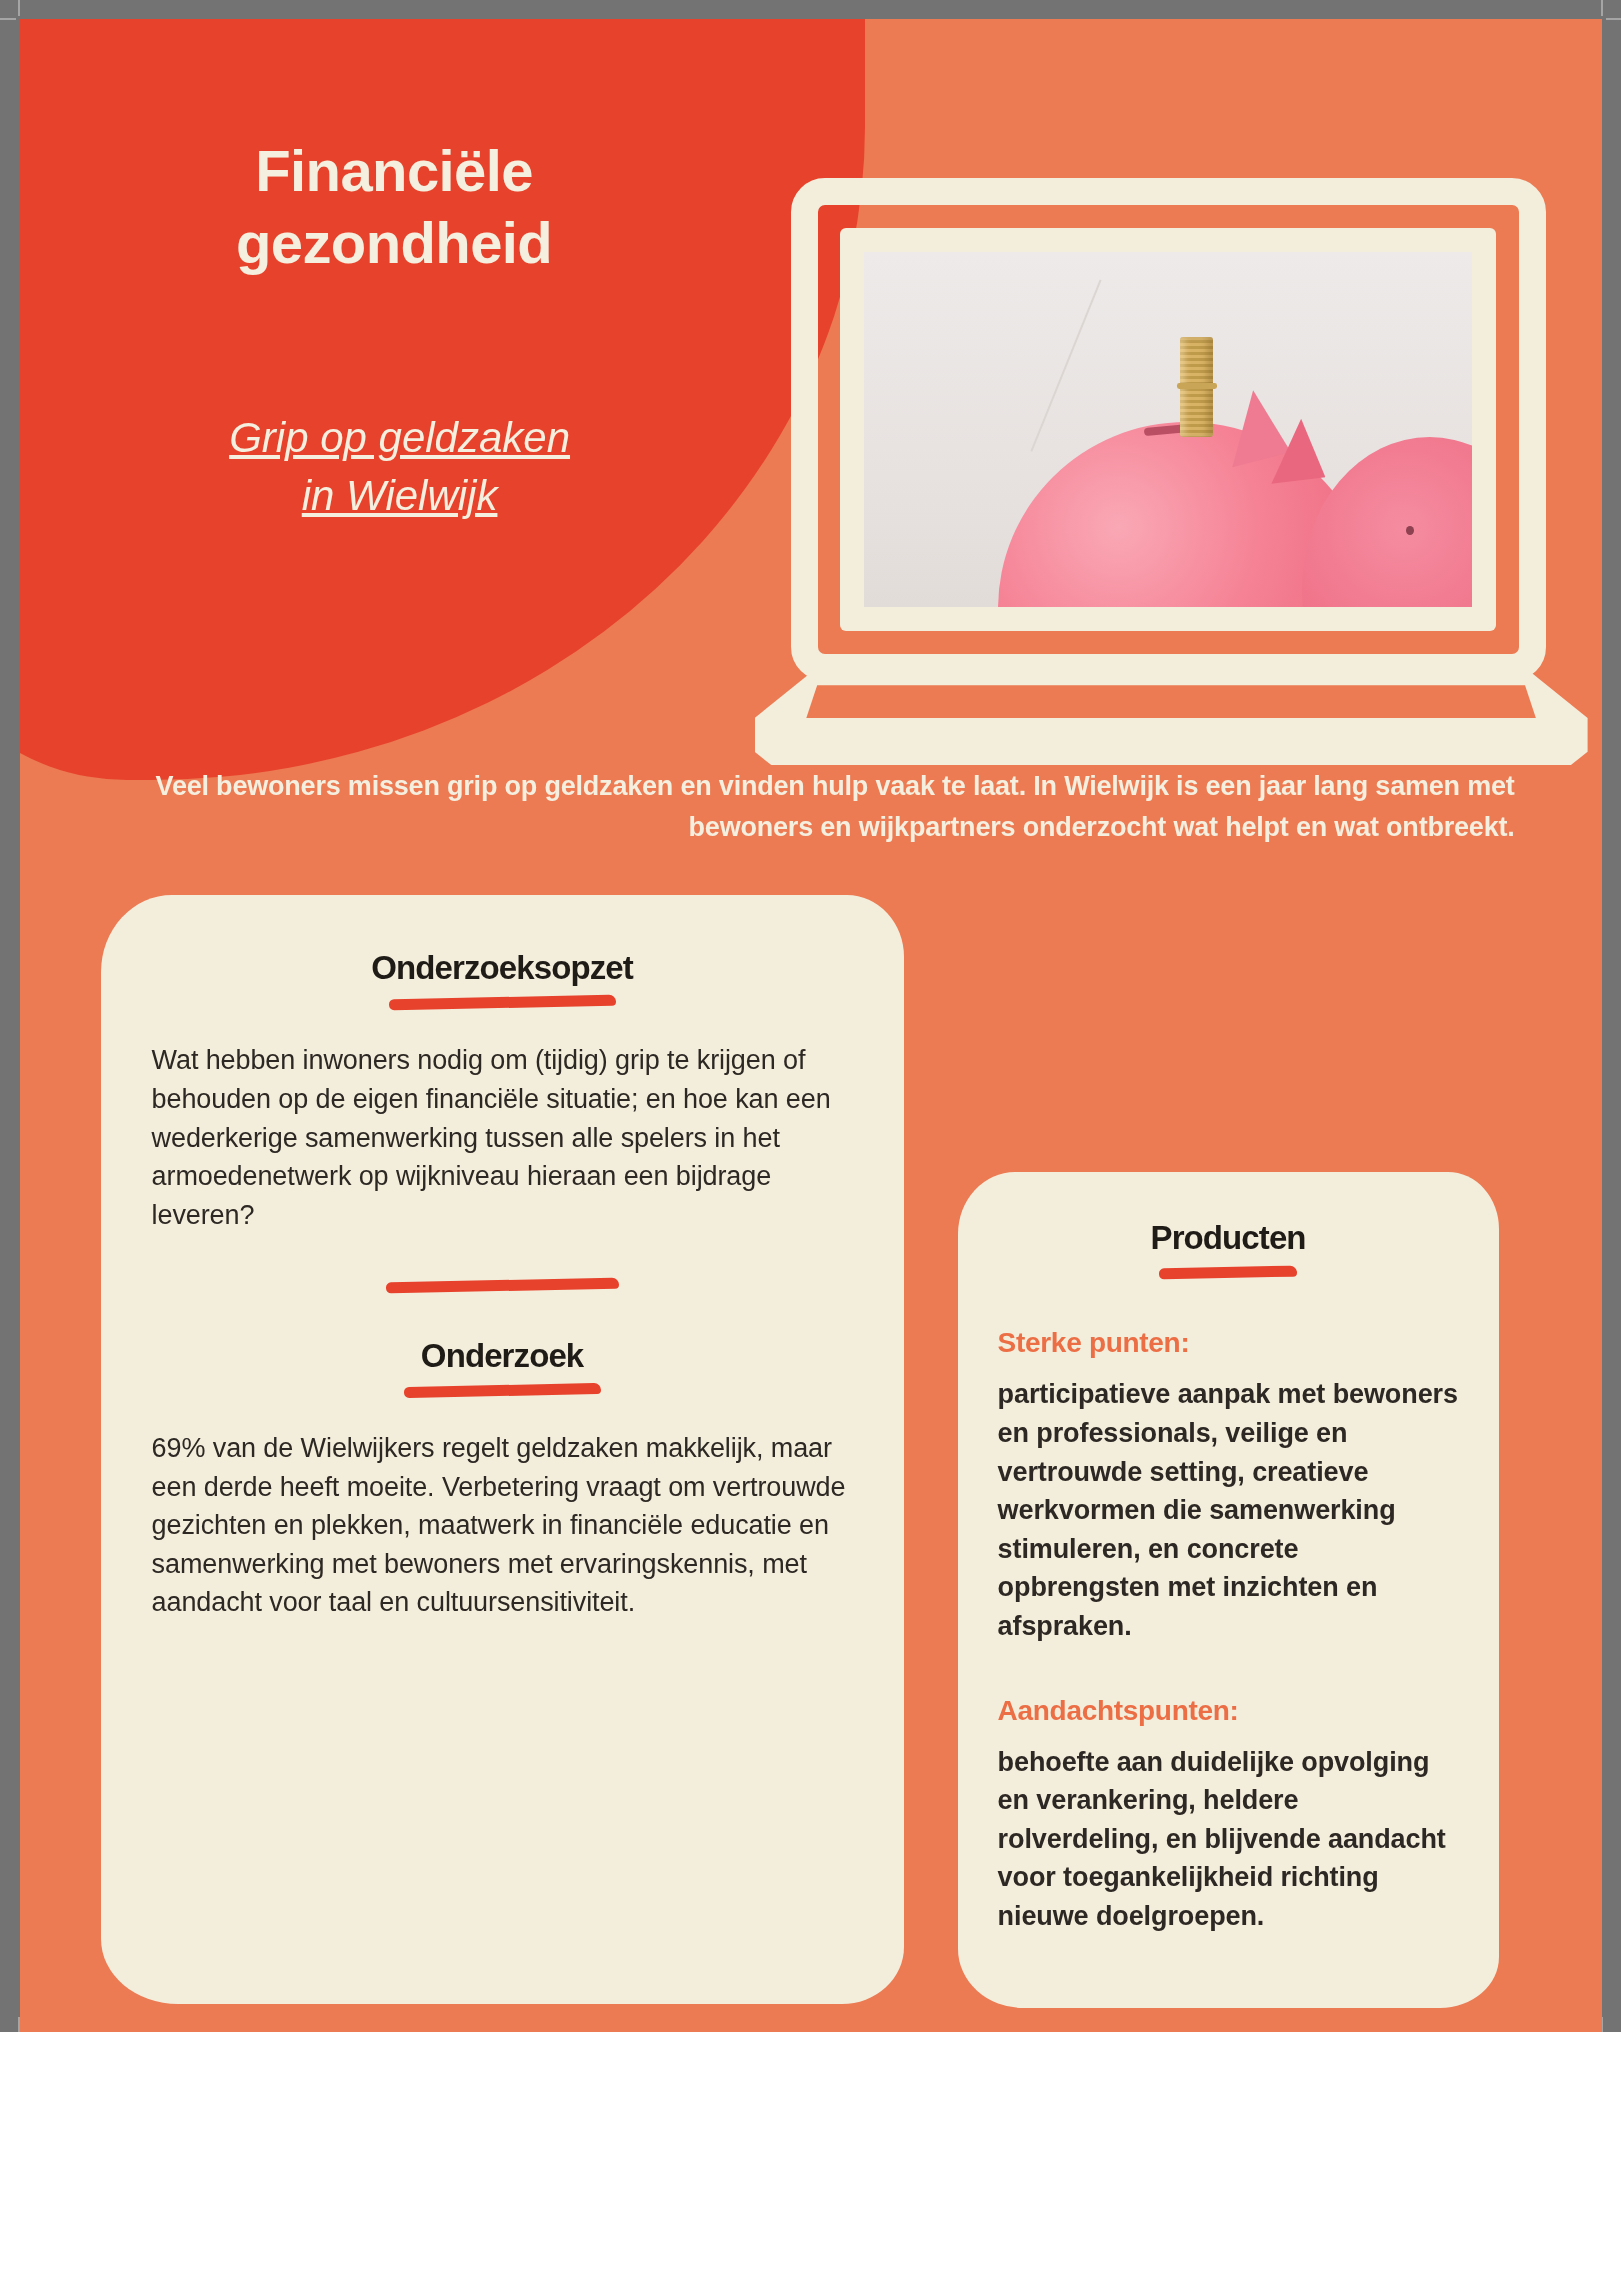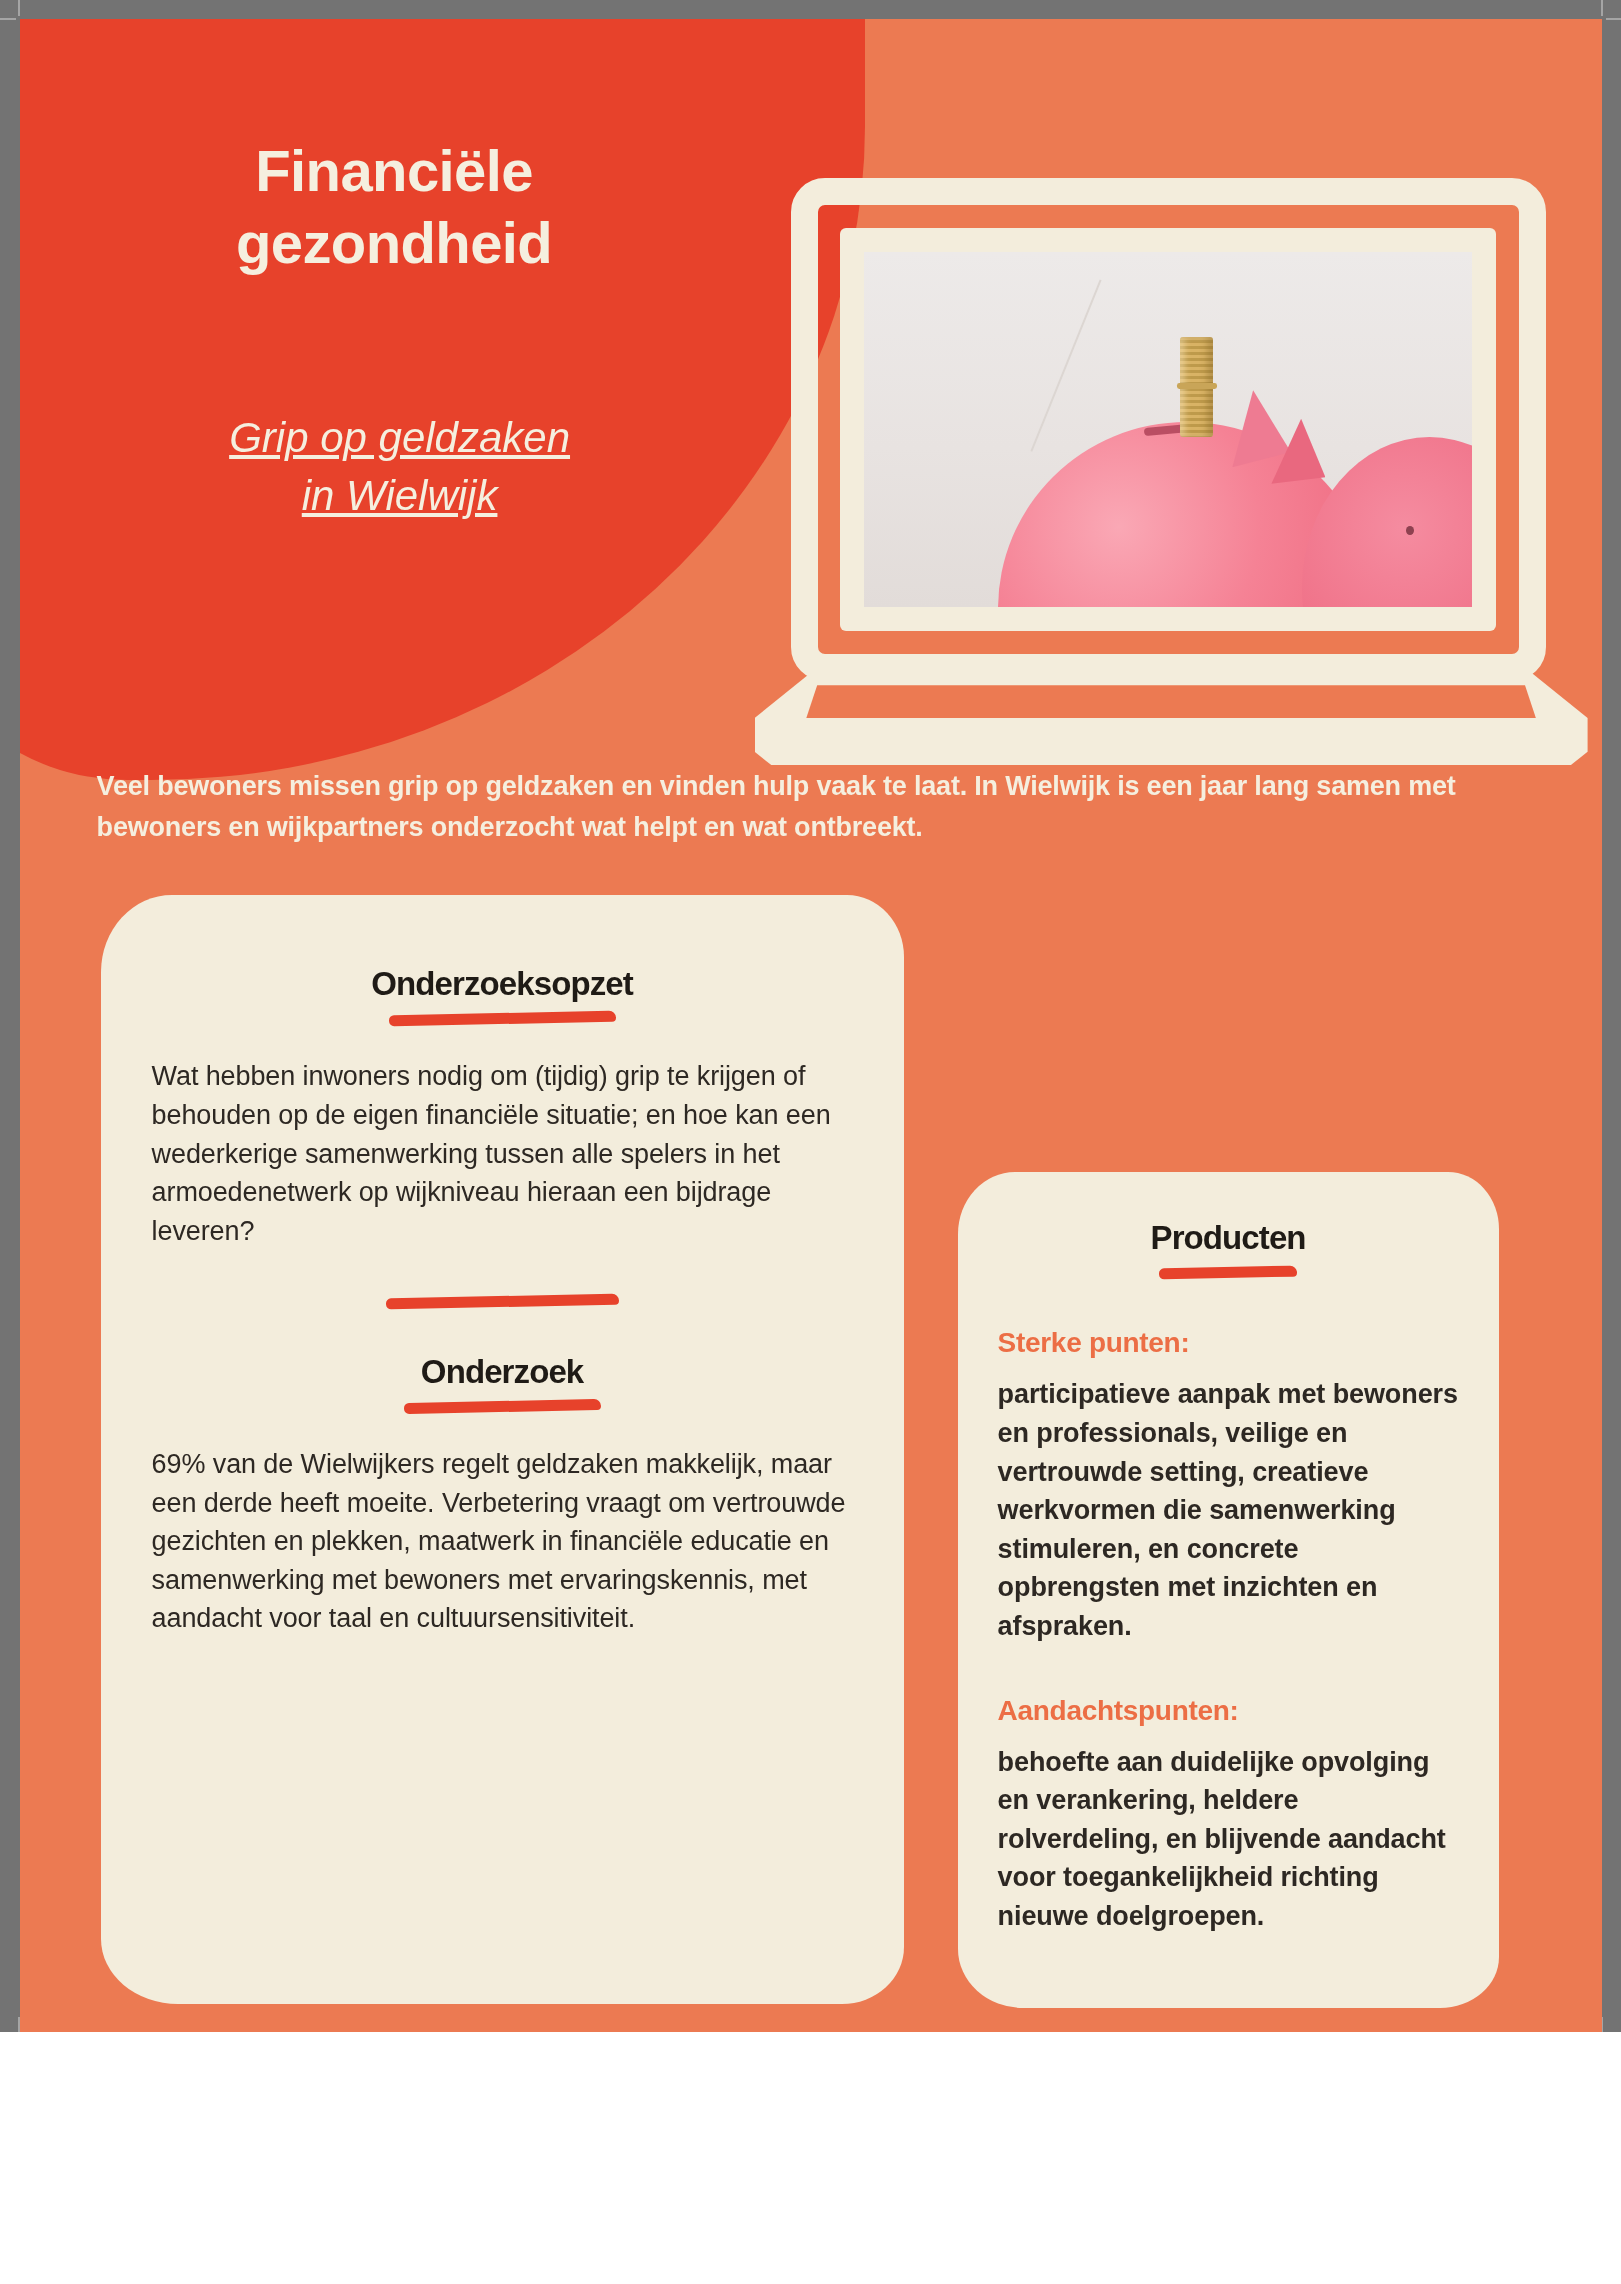--- a/index.html
+++ b/index.html
@@ -48,42 +48,42 @@
               background:repeating-linear-gradient(180deg,#D9B365 0px,#D9B365 3px,#BE9A4B 3px,#BE9A4B 6px);
               box-shadow:inset -6px 0 7.1px rgba(120,90,30,.35), inset 4.8px 0 6px rgba(255,240,200,.45);}
   .coin-stack:before{content:"";position:absolute;left:-3.6px;top:46%;width:40px;height:6px;
                      background:#C9A558;border-radius:2.4px;}
   .laptop-base{position:absolute;left:735px;top:652px;width:833px;height:94px;background:#F3EDDC;
                clip-path:polygon(7% 0,93% 0,100% 50%,100% 86%,98% 100%,2% 100%,0 86%,0 50%);}
   .base-slot{position:absolute;left:6.2%;right:6.2%;top:14.3px;height:33px;background:#EC7A52;
              clip-path:polygon(1.5% 0,98.5% 0,100% 100%,0 100%);}
 
   
-  .intro{position:absolute;left:77px;top:747px;width:1428px;text-align:left;
+  .intro{position:absolute;left:67px;top:747px;width:1428px;text-align:right;
          color:#F5EFDF;font-size:27px;font-weight:700;line-height:1.52;letter-spacing:-0.2px;}
 
   
   .box{position:absolute;background:#F3EDDC;box-sizing:border-box;color:#2D2823;}
   .left-box{left:81px;top:876px;width:803px;height:1109px;padding:55px 51px 36px 51px;
             border-radius:71px 57px 62px 77px / 77px 62px 57px 65px;}
   .right-box{left:938px;top:1153px;width:541px;height:836px;padding:48px 40px 36px 40px;
              border-radius:57px 51px 59px 65px / 62px 57px 51px 59px;}
 
   .section-heading{font-size:33px;font-weight:700;color:#1F1B16;text-align:center;
                    letter-spacing:-0.9px;line-height:1.1;}
   .underline{display:block;height:11.3px;background:#E7422B;margin:10.7px auto 0 auto;
              border-radius:6px 8.3px 4.8px 6px;transform:rotate(-1.2deg);}
   .u-1{width:227px;}
   .u-2{width:233px;}
   .u-3{width:197px;}
   .u-4{width:138px;}
   .body-text{font-size:27px;line-height:1.43;color:#2D2823;letter-spacing:-0.1px;}
   .left-box .body-text{margin-top:33px;}
   .sec{margin-top:46px;}
-  .sec:first-child{margin-top:16px;}
+  .sec:first-child{margin-top:0;}
   .sub-label{font-size:28px;font-weight:700;color:#EC6E45;letter-spacing:-0.3px;}
   .sub{margin-top:49px;}
   .sub:first-of-type{margin-top:50px;}
   .right-box .body-text{margin-top:16px;font-weight:bold;}
 
   
   .footer-logo{position:absolute;left:464px;top:2079px;height:126px;display:flex;}
   .logo-seg1{width:128px;height:100%;background:#F3EDDC;display:flex;align-items:center;justify-content:center;}
   .logo-red-square{width:67px;height:64px;background:linear-gradient(180deg,#EF4D2C 0%,#F37A4E 100%);}
   .logo-seg2{width:128px;height:100%;background:linear-gradient(180deg,#F28458 0%,#EC7248 100%);

